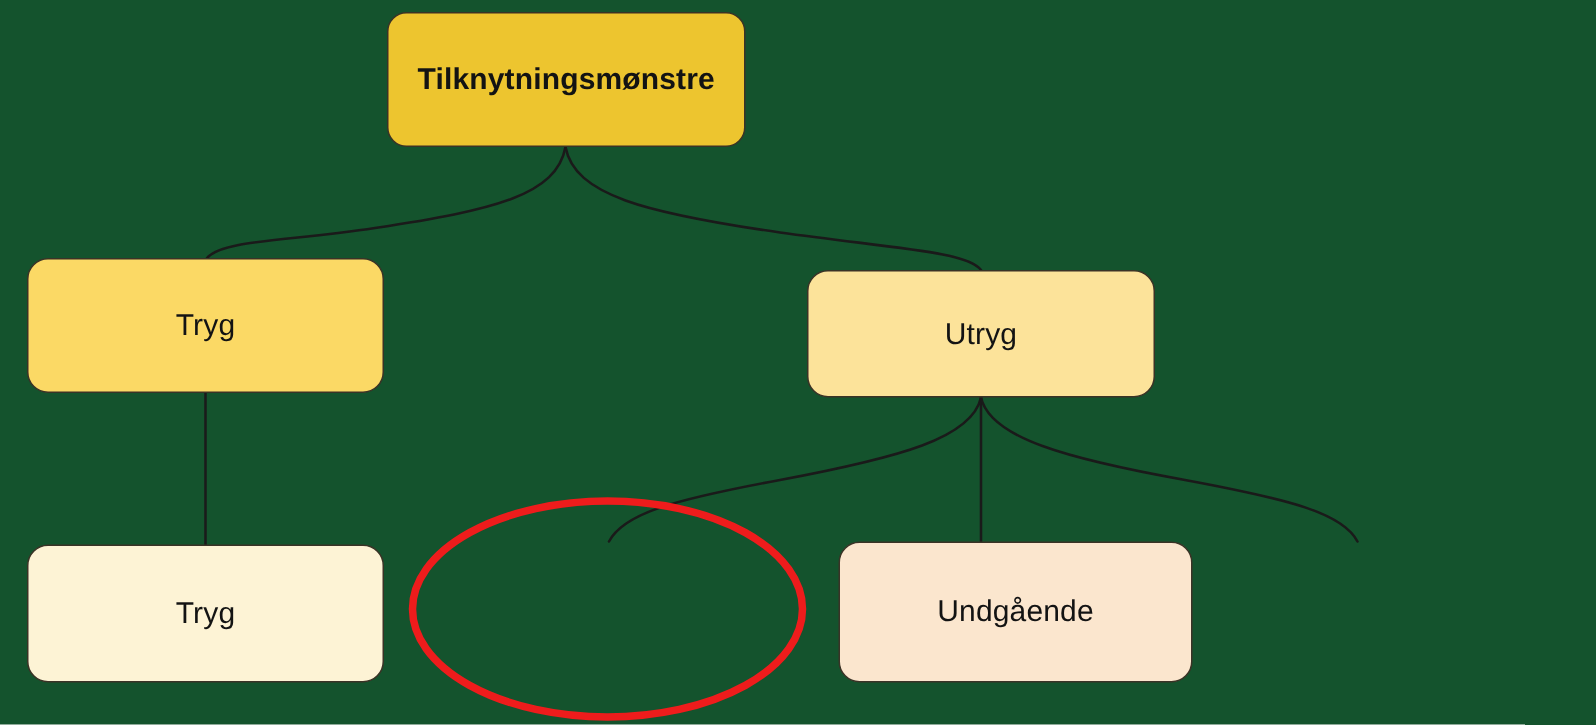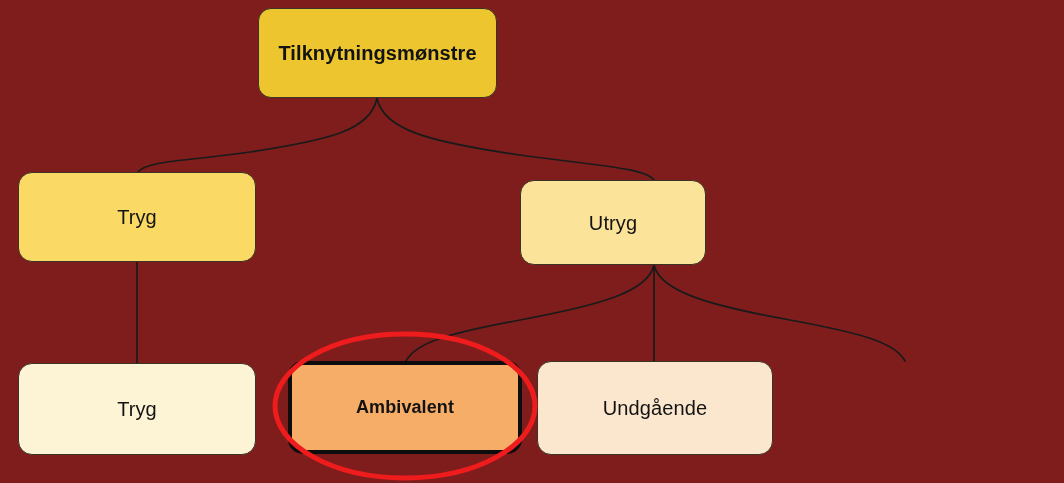--- a/index.html
+++ b/index.html
@@ -64,54 +64,51 @@
     top: 0;
     width: 1064px;
     height: 483px;
     pointer-events: none;
     z-index: 6;
   }
 </style>
 </head>
 <body>
 
-<div id="diagram-canvas" style="background: #7f1d1d;">
+<div id="diagram-canvas" style="background: #14532d;">
 
   <svg id="edge-layer" viewBox="0 0 1064 483" xmlns="http://www.w3.org/2000/svg">
     <g fill="none" stroke="#1a1a1a" stroke-width="1.7" stroke-linecap="round">
       <path d="M 377 98 C 371 130 330 140 250 152 C 190 161 148 160 138 172"></path>
       <path d="M 377 98 C 383 130 430 142 520 155 C 600 166 645 168 654 180"></path>
       <path d="M 137 262 L 137 363"></path>
       <path d="M 654 265 C 648 292 600 305 520 320 C 450 333 416 342 406 361"></path>
       <path d="M 654 265 L 654 361"></path>
       <path d="M 654 265 C 660 292 712 306 790 320 C 860 333 895 342 905 361"></path>
     </g>
   </svg>
 
   <div class="node node-root" style="left: 258px; top: 8px; width: 239px; height: 90px; background: rgb(237, 197, 47);">
     <span class="node-label">Tilknytningsmønstre</span>
   </div>
 
   <div class="node" style="left: 18px; top: 172px; width: 238px; height: 90px; background: rgb(251, 217, 101);">
     <span class="node-label">Tryg</span>
   </div>
 
-  <div class="node" style="left: 520px; top: 180px; width: 186px; height: 85px; background: rgb(252, 227, 154);">
+  <div class="node" style="left: 538px; top: 180px; width: 232px; height: 85px; background: rgb(252, 227, 154);">
     <span class="node-label">Utryg</span>
   </div>
 
   <div class="node" style="left: 18px; top: 363px; width: 238px; height: 92px; background: rgb(253, 243, 213);">
     <span class="node-label">Tryg</span>
   </div>
 
-  <div class="node node-highlighted" style="left: 288px; top: 361px; width: 234px; height: 93px; background: rgb(245, 173, 104);">
-    <span class="node-label">Ambivalent</span>
-  </div>
 
-  <div class="node" style="left: 537px; top: 361px; width: 236px; height: 94px; background: rgb(251, 230, 206);">
+  <div class="node" style="left: 559px; top: 361px; width: 236px; height: 94px; background: rgb(251, 230, 206);">
     <span class="node-label">Undgående</span>
   </div>
 
 
   <svg id="annotation-layer" viewBox="0 0 1064 483" xmlns="http://www.w3.org/2000/svg">
     <ellipse cx="405" cy="406" rx="130" ry="72" fill="none" stroke="#ee1c1c" stroke-width="5"></ellipse>
   </svg>
 
 </div>
 

